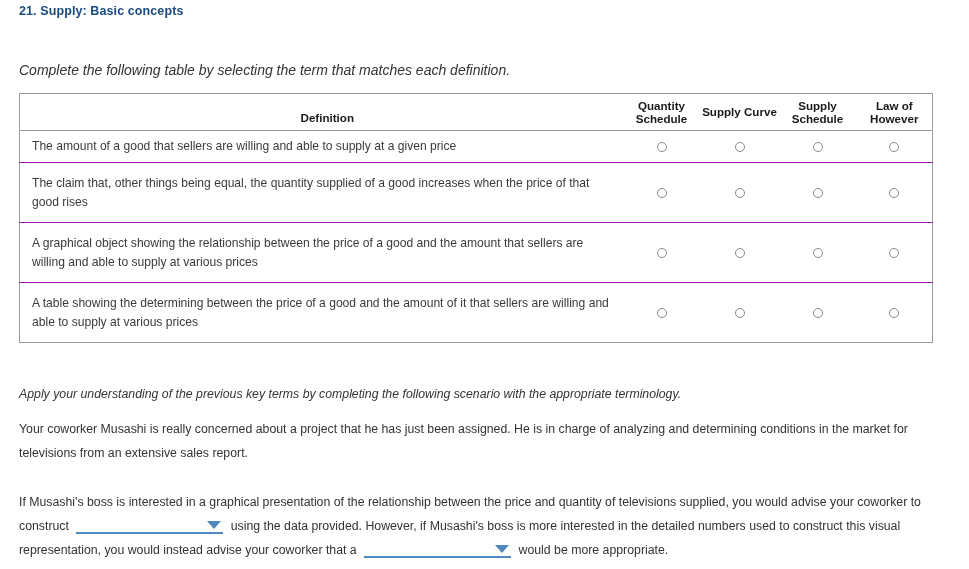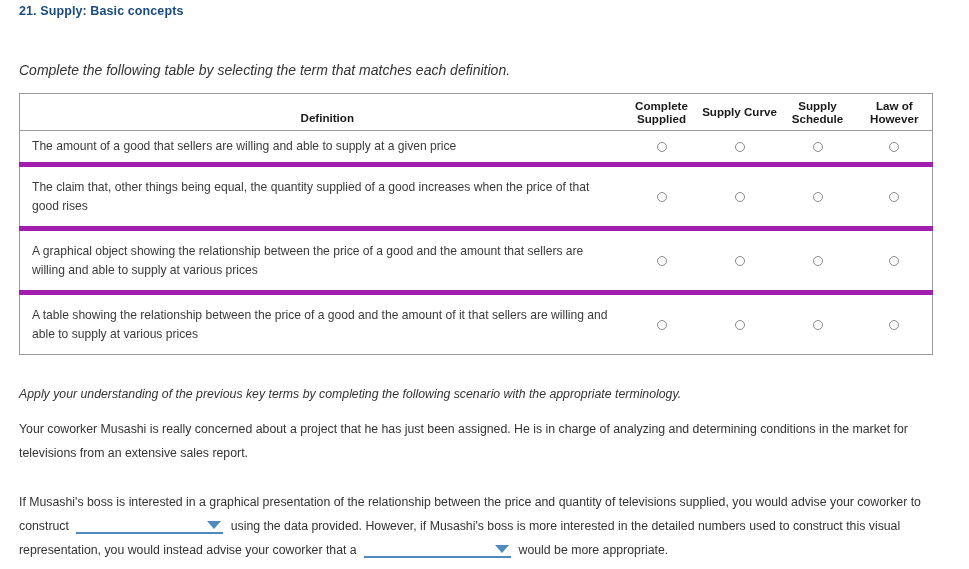--- a/index.html
+++ b/index.html
@@ -74,21 +74,21 @@
   }
   th.col-definition {
     text-align: left;
     padding-left: 12px;
     vertical-align: bottom;
     padding-bottom: 6px;
     font-size: 12px;
   }
 
   .match-table tbody tr {
-    border-bottom: 5px solid #a21caf;
+    border-bottom: 1px solid #a21caf;
   }
   .match-table tbody tr:last-child {
     border-bottom: none;
   }
   .match-table tbody td {
     font-size: 12.1px;
     color: #3a3a3a;
     line-height: 19px;
   }
   td.def-cell {
@@ -164,21 +164,21 @@
 
   <div class="page-title">21. Supply: Basic concepts</div>
 
   <div class="instruction">Complete the following table by selecting the term that matches each definition.</div>
 
   <table class="match-table">
     <thead>
       <tr>
         <th class="col-definition" style="width:603px;">Definition</th>
         <th style="width:78px;">
-          <span>Complete Supplied</span>
+          <span>Quantity Schedule</span>
         </th>
         <th style="width:78px;text-align:center;">
           <span>Supply Curve</span>
         </th>
         <th style="width:78px;">
           <span>Supply Schedule</span>
         </th>
         <th style="width:76px;">
           <span>Law of However</span>
         </th>
@@ -200,21 +200,21 @@
         <td class="radio-cell"><span class="radio"></span></td>
       </tr>
       <tr class="row-3">
         <td class="def-cell">A graphical object showing the relationship between the price of a good and the amount that sellers are willing and able to supply at various prices</td>
         <td class="radio-cell"><span class="radio"></span></td>
         <td class="radio-cell"><span class="radio"></span></td>
         <td class="radio-cell"><span class="radio"></span></td>
         <td class="radio-cell"><span class="radio"></span></td>
       </tr>
       <tr class="row-4">
-        <td class="def-cell">A table showing the relationship between the price of a good and the amount of it that sellers are willing and able to supply at various prices</td>
+        <td class="def-cell">A table showing the determining between the price of a good and the amount of it that sellers are willing and able to supply at various prices</td>
         <td class="radio-cell"><span class="radio"></span></td>
         <td class="radio-cell"><span class="radio"></span></td>
         <td class="radio-cell"><span class="radio"></span></td>
         <td class="radio-cell"><span class="radio"></span></td>
       </tr>
     </tbody>
   </table>
 
   <div id="scenario-p" class="para">Your coworker Musashi is really concerned about a project that he has just been assigned. He is in charge of analyzing and determining conditions in the market for televisions from an extensive sales report.</div>
 

